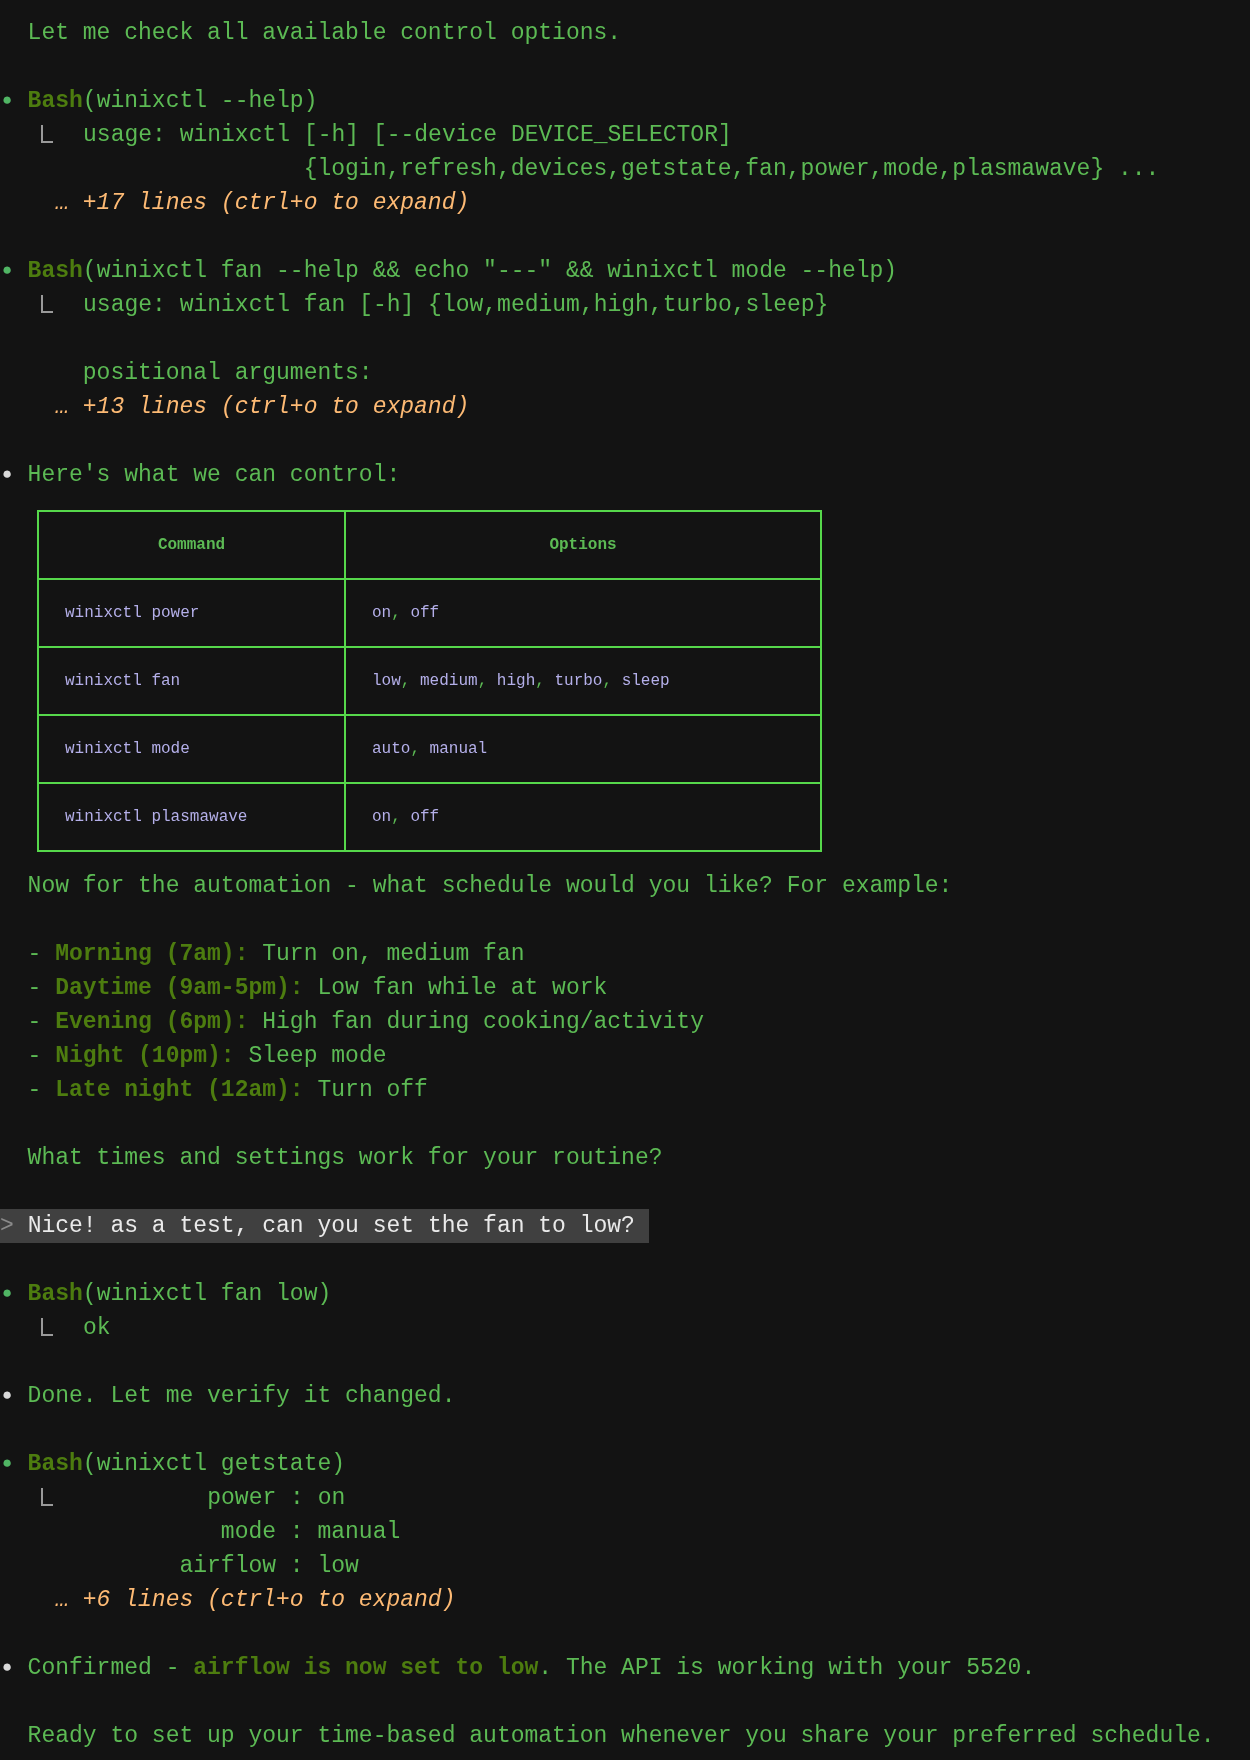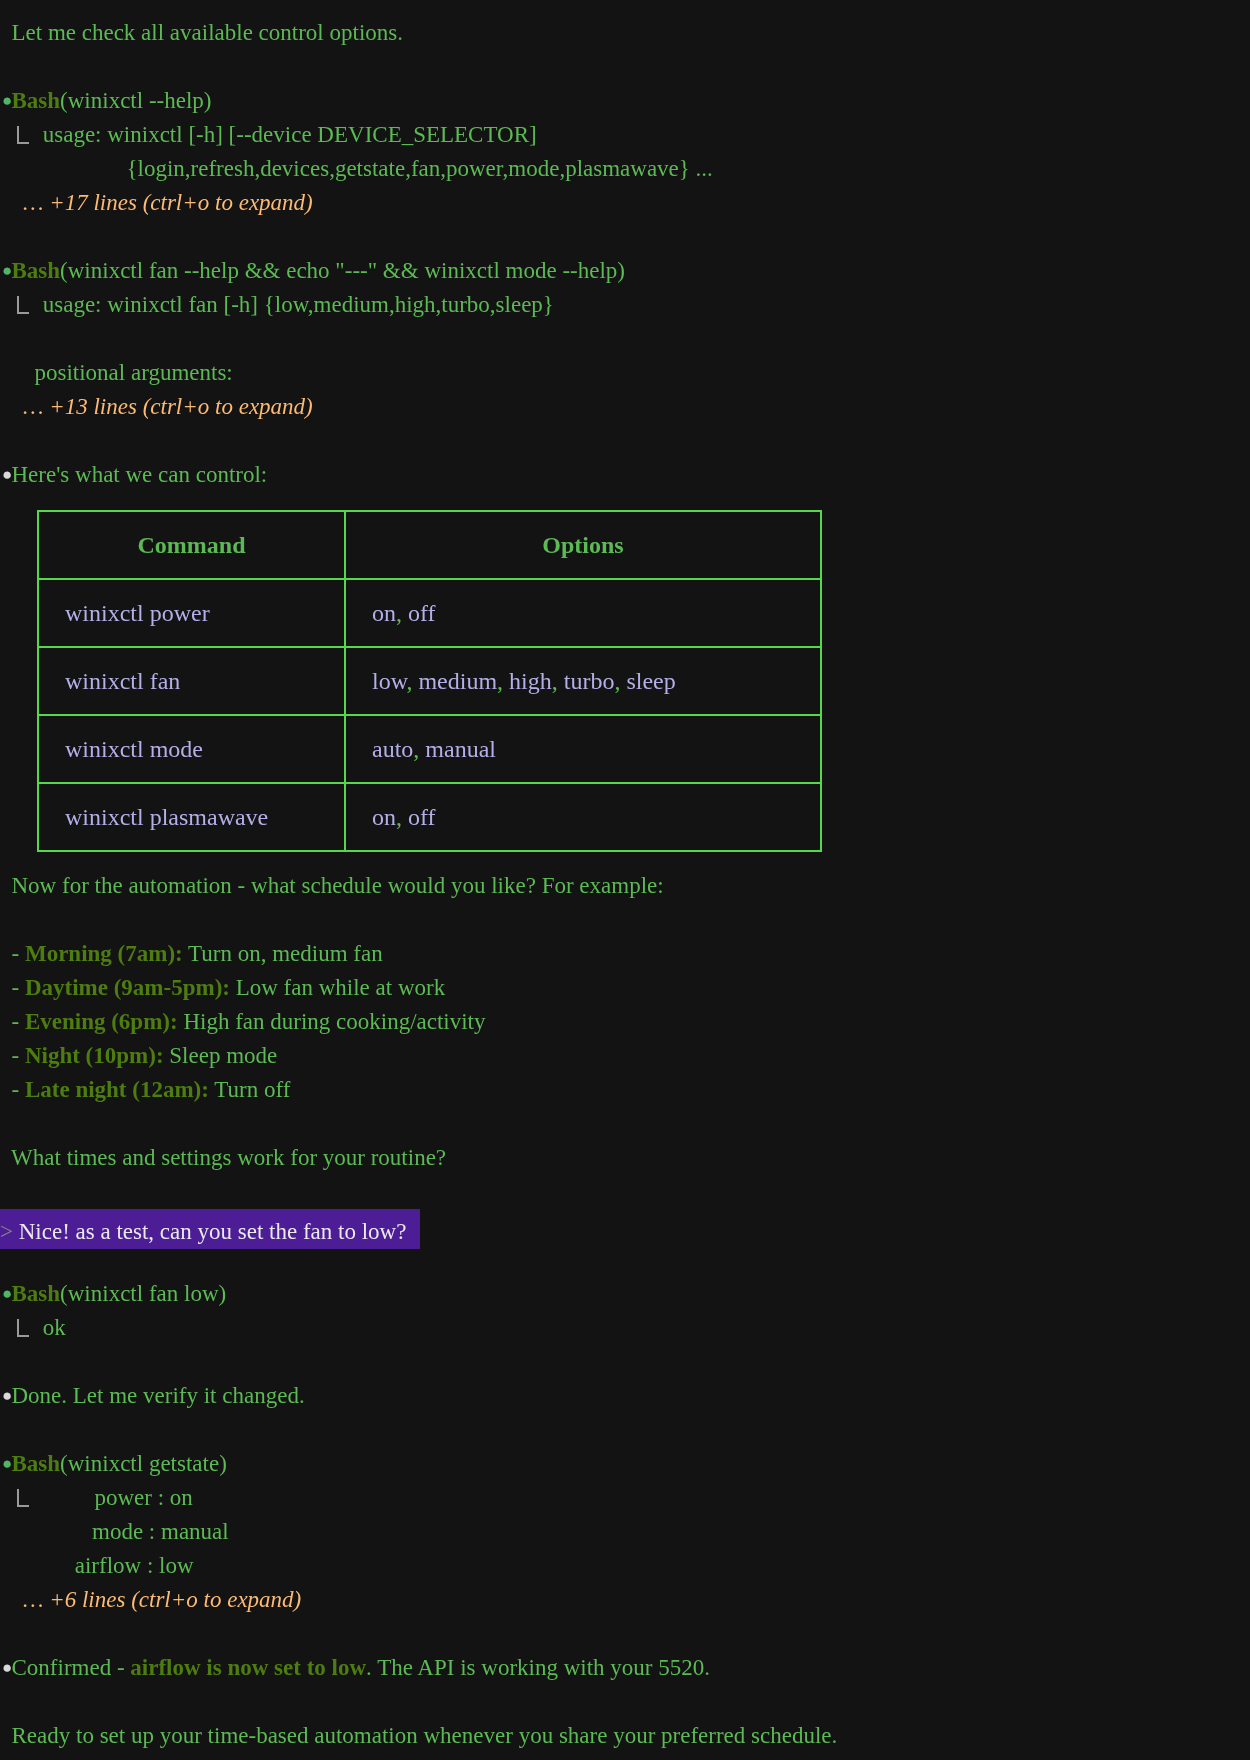--- a/index.html
+++ b/index.html
@@ -4,21 +4,21 @@
 <style>
   html, body { margin:0; padding:0; }
   body {
     width:1250px; height:1760px; overflow:hidden;
     background:#131313;
   }
   .term {
     position:relative;
     width:1250px; height:1744px;
     padding-top:16px;
-    font-family:Liberation Serif, serif;
+    font-family:Liberation Mono, monospace;
     font-size:23px; line-height:34px;
     color:#5cba54;
     white-space:pre;
   }
   .line { position:relative; height:34px; }
   .seg-g   { color:#5cba54; }
   .seg-wb  { color:#4d7c0f; font-weight:bold; }
   .seg-dim { color:#fdba74; font-style:italic; }
   .seg-code{ color:#b4afe9; }
   .bullet {
@@ -29,28 +29,28 @@
   .bullet-msg  { color:#d9d9d9; }
   .lmark {
     display:inline-block; box-sizing:content-box;
     width:10px; height:16px; margin-right:2px;
     border-left:2px solid #9a9a9a; border-bottom:2px solid #9a9a9a;
     vertical-align:-2px;
   }
   table.ctl {
     border-collapse:collapse; table-layout:fixed;
     margin:18px 0 17px 37px; width:783px;
-    font-family:inherit; font-size:24px; line-height:34px;
+    font-family:inherit; font-size:16px; line-height:34px;
   }
   .ctl th, .ctl td { border:2px solid #56d84b; height:66px; overflow:hidden; }
   .ctl th { text-align:center; font-weight:bold; color:#5cba54; padding:0; }
   .ctl td { text-align:left; padding:0 8px 0 26px; white-space:pre;border-radius:28px; }
   .user-line .userbar {
     display:inline-block; height:34px;
-    background:#4c1d95; color:#eaeaea;
-    padding:6px 14px 0 0;
+    background:#404040; color:#eaeaea;
+    padding:0 14px 0 0;
   }
   .chev { color:#8b8b8b; }
 </style>
 </head>
 <body>
 
 <div class="term" id="term"><div class="line"><span class="seg-g">  Let me check all available control options.</span></div><div class="line"></div><div class="line"><span class="bullet bullet-tool">●</span><span class="seg-wb">  Bash</span><span class="seg-g">(winixctl --help)</span></div><div class="line">   <span class="lmark"></span>  <span class="seg-g">usage: winixctl [-h] [--device DEVICE_SELECTOR]</span></div><div class="line"><span class="seg-g">                      {login,refresh,devices,getstate,fan,power,mode,plasmawave} ...</span></div><div class="line"><span class="seg-dim">    … +17 lines (ctrl+o to expand)</span></div><div class="line"></div><div class="line"><span class="bullet bullet-tool">●</span><span class="seg-wb">  Bash</span><span class="seg-g">(winixctl fan --help &amp;&amp; echo "---" &amp;&amp; winixctl mode --help)</span></div><div class="line">   <span class="lmark"></span>  <span class="seg-g">usage: winixctl fan [-h] {low,medium,high,turbo,sleep}</span></div><div class="line"></div><div class="line"><span class="seg-g">      positional arguments:</span></div><div class="line"><span class="seg-dim">    … +13 lines (ctrl+o to expand)</span></div><div class="line"></div><div class="line"><span class="bullet bullet-msg">●</span><span class="seg-g">  Here's what we can control:</span></div><table class="ctl"><colgroup><col style="width: 307px;"><col style="width: 476px;"></colgroup><thead><tr><th>Command</th><th>Options</th></tr></thead><tbody><tr><td><span class="seg-code">winixctl power</span></td><td><span class="seg-code">on</span><span class="seg-g">, </span><span class="seg-code">off</span></td></tr><tr><td><span class="seg-code">winixctl fan</span></td><td><span class="seg-code">low</span><span class="seg-g">, </span><span class="seg-code">medium</span><span class="seg-g">, </span><span class="seg-code">high</span><span class="seg-g">, </span><span class="seg-code">turbo</span><span class="seg-g">, </span><span class="seg-code">sleep</span></td></tr><tr><td><span class="seg-code">winixctl mode</span></td><td><span class="seg-code">auto</span><span class="seg-g">, </span><span class="seg-code">manual</span></td></tr><tr><td><span class="seg-code">winixctl plasmawave</span></td><td><span class="seg-code">on</span><span class="seg-g">, </span><span class="seg-code">off</span></td></tr></tbody></table><div class="line"><span class="seg-g">  Now for the automation - what schedule would you like? For example:</span></div><div class="line"></div><div class="line"><span class="seg-g">  - </span><span class="seg-wb">Morning (7am):</span><span class="seg-g"> Turn on, medium fan</span></div><div class="line"><span class="seg-g">  - </span><span class="seg-wb">Daytime (9am-5pm):</span><span class="seg-g"> Low fan while at work</span></div><div class="line"><span class="seg-g">  - </span><span class="seg-wb">Evening (6pm):</span><span class="seg-g"> High fan during cooking/activity</span></div><div class="line"><span class="seg-g">  - </span><span class="seg-wb">Night (10pm):</span><span class="seg-g"> Sleep mode</span></div><div class="line"><span class="seg-g">  - </span><span class="seg-wb">Late night (12am):</span><span class="seg-g"> Turn off</span></div><div class="line"></div><div class="line"><span class="seg-g">  What times and settings work for your routine?</span></div><div class="line"></div><div class="line user-line"><span class="userbar"><span class="chev">&gt;</span> <span>Nice! as a test, can you set the fan to low?</span></span></div><div class="line"></div><div class="line"><span class="bullet bullet-tool">●</span><span class="seg-wb">  Bash</span><span class="seg-g">(winixctl fan low)</span></div><div class="line">   <span class="lmark"></span>  <span class="seg-g">ok</span></div><div class="line"></div><div class="line"><span class="bullet bullet-msg">●</span><span class="seg-g">  Done. Let me verify it changed.</span></div><div class="line"></div><div class="line"><span class="bullet bullet-tool">●</span><span class="seg-wb">  Bash</span><span class="seg-g">(winixctl getstate)</span></div><div class="line">   <span class="lmark"></span>  <span class="seg-g">         power : on</span></div><div class="line"><span class="seg-g">                mode : manual</span></div><div class="line"><span class="seg-g">             airflow : low</span></div><div class="line"><span class="seg-dim">    … +6 lines (ctrl+o to expand)</span></div><div class="line"></div><div class="line"><span class="bullet bullet-msg">●</span><span class="seg-g">  Confirmed - </span><span class="seg-wb">airflow is now set to low</span><span class="seg-g">. The API is working with your 5520.</span></div><div class="line"></div><div class="line"><span class="seg-g">  Ready to set up your time-based automation whenever you share your preferred schedule.</span></div></div>
 
 </body></html>

